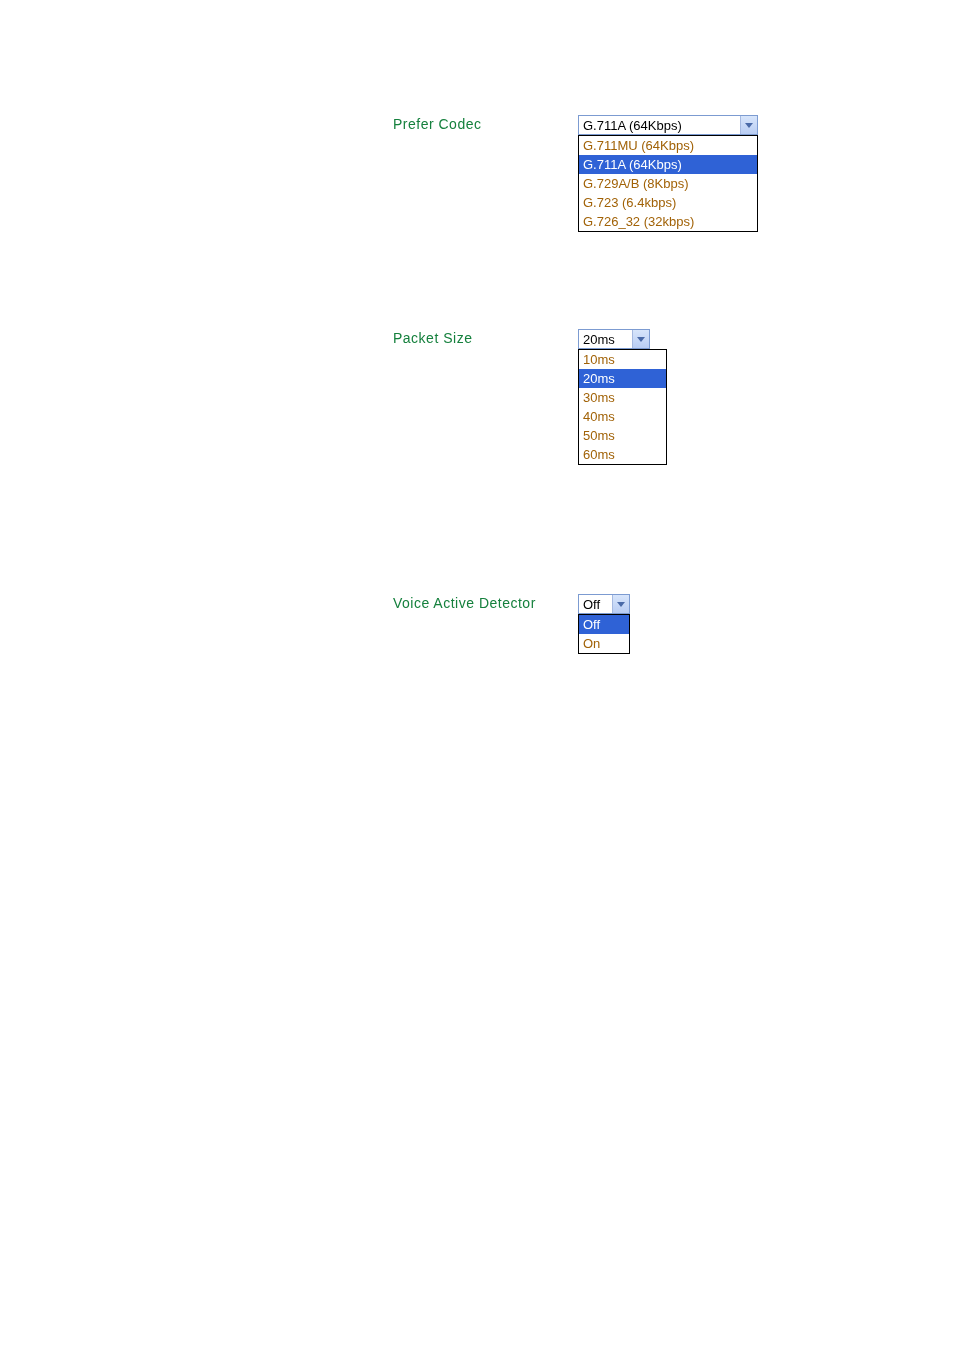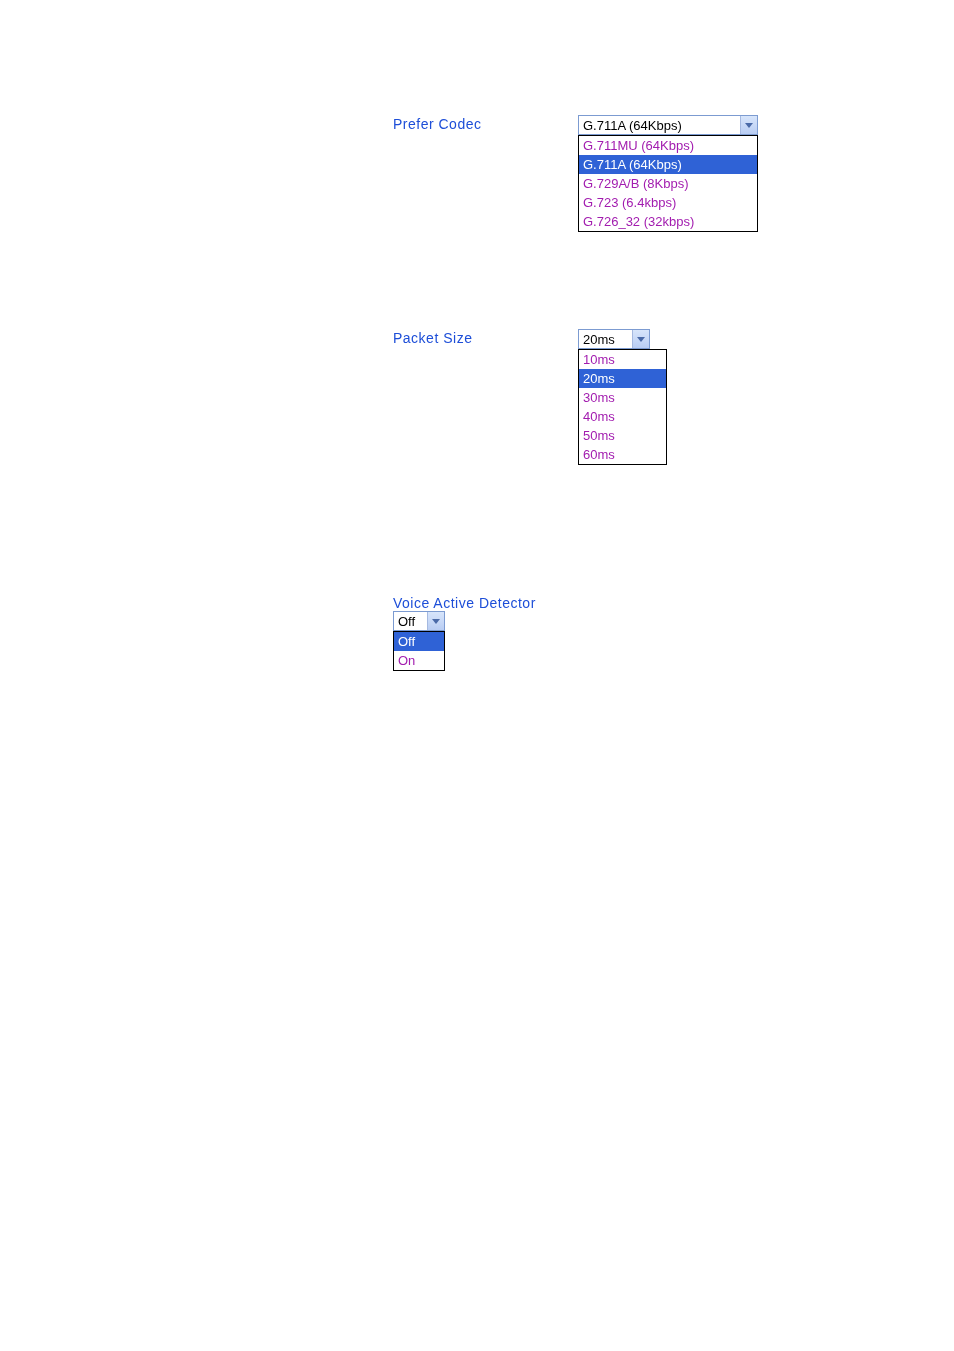--- a/index.html
+++ b/index.html
@@ -15,21 +15,21 @@
   }
 
   .row {
     position: absolute;
     display: flex;
     align-items: flex-start;
   }
 
   .label {
     font-size: 14px;
-    color: #1d4ed8;
+    color: #15803d;
     letter-spacing: 0.5px;
     white-space: nowrap;
   }
 
   .select-wrap {
     display: inline-block;
     position: relative;
   }
 
   .select-box {
@@ -66,21 +66,21 @@
   .options {
     border: 1px solid #000000;
     background: #ffffff;
     box-sizing: border-box;
     margin-top: 0;
   }
 
   .option {
     padding: 1px 4px;
     font-size: 13px;
-    color: #a21caf;
+    color: #a16207;
     line-height: 17px;
     white-space: nowrap;
   }
 
   .option.selected {
     background: #2f62d6;
     color: #ffffff;
   }
 
   
@@ -89,21 +89,21 @@
   #row-codec .select-box { width: 180px; }
   #row-codec .options { width: 180px; }
 
   
   #row-packet { top: 329px; left: 393px; }
   #row-packet .label { width: 185px; padding-top:1px;}
   #row-packet .select-box { width: 72px; }
   #row-packet .options { width: 89px; }
 
   
-  #row-vad { top: 594px; left: 393px; flex-direction: column; }
+  #row-vad { top: 594px; left: 393px; }
   #row-vad .label { width: 185px; padding-top:1px;}
   #row-vad .select-box { width: 52px; }
   #row-vad .options { width: 52px; }
 </style>
 </head>
 <body>
 
 <div class="row" id="row-codec">
   <div class="label">Prefer Codec</div>
   <div class="select-wrap">

